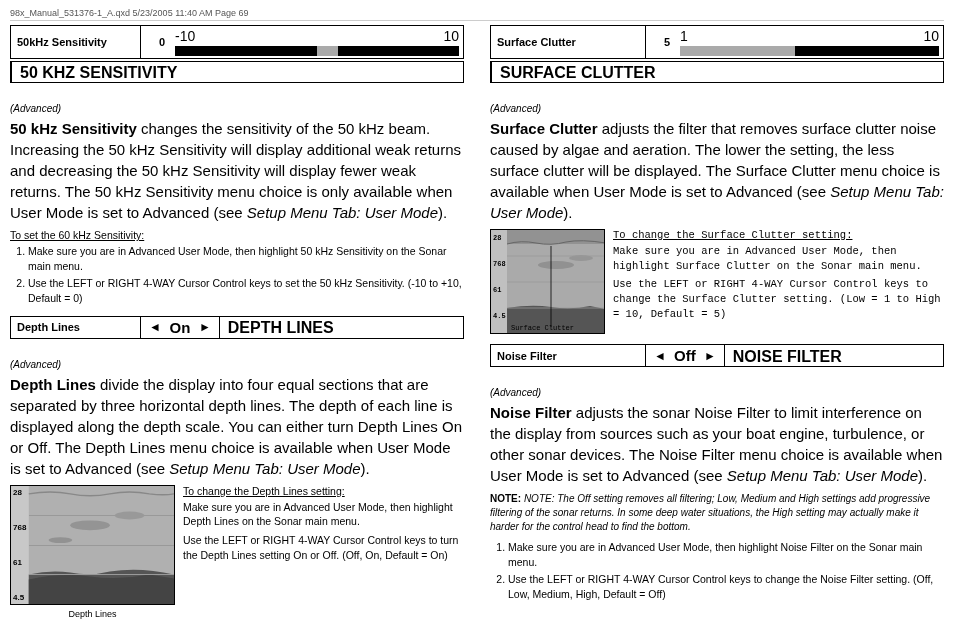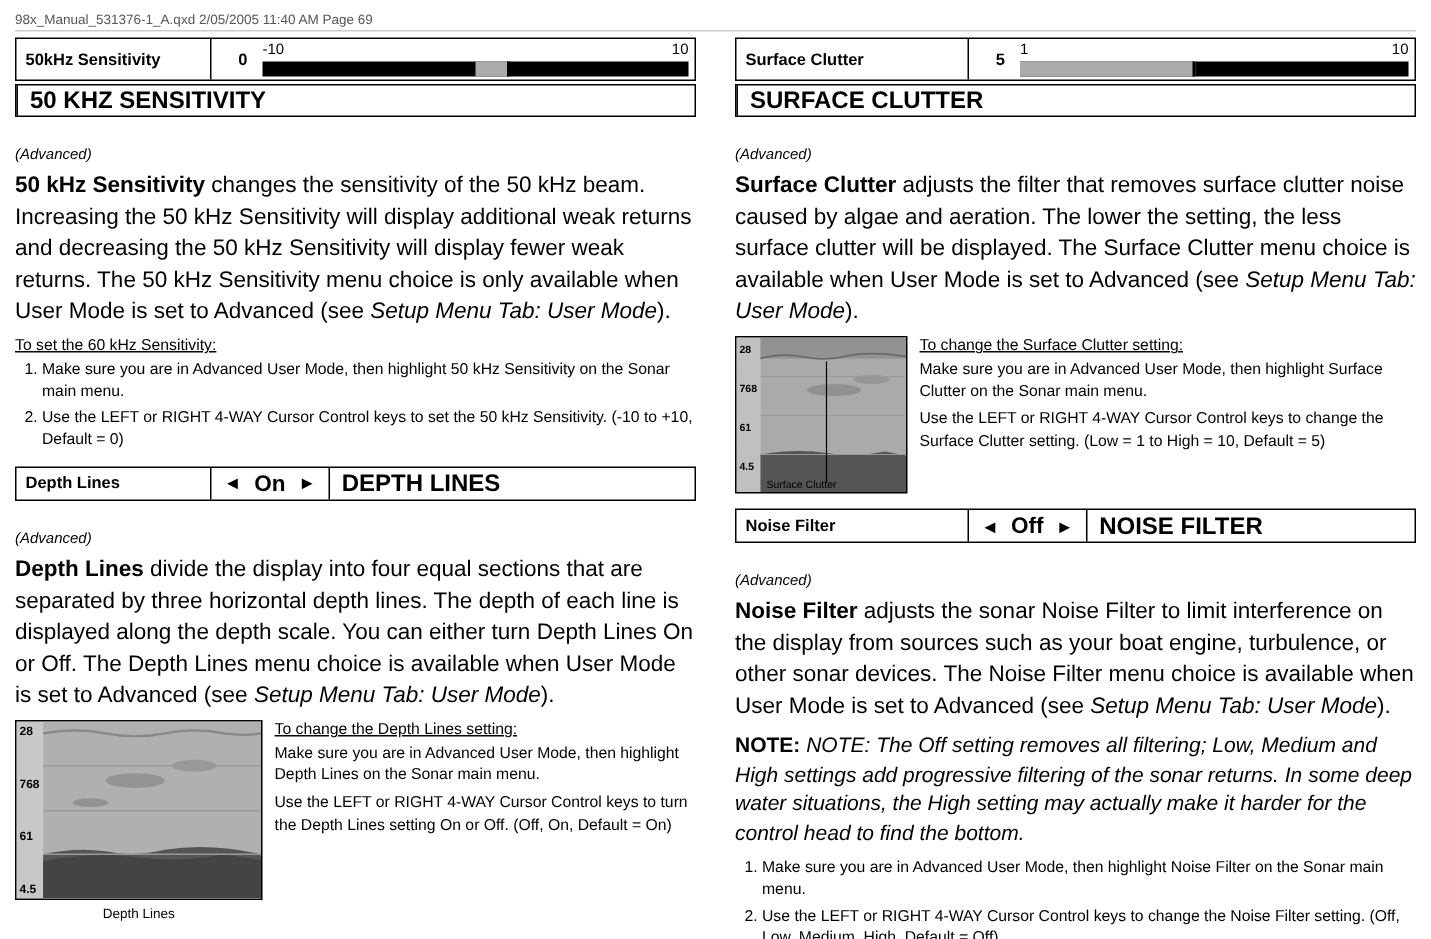--- a/index.html
+++ b/index.html
@@ -86,21 +86,21 @@
       height: 100%;
       background: #fff;
       position: absolute;
       left: 0;
       border-right: 2px solid #000;
     }
     .slider-labels {
       display: flex;
       justify-content: space-between;
       width: 100%;
-      font-size: 10px;
+      font-size: 14px;
     }
     .heading-big {
       font-size: 16px;
       font-weight: bold;
       text-transform: uppercase;
       padding: 2px 0 0 8px;
       display: flex;
       align-items: center;
       flex: 1;
       border-left: 1.5px solid #000;
@@ -200,33 +200,34 @@
       text-align: center;
     }
     .page-num {
       text-align: center;
       font-size: 10px;
       margin-top: 4px;
       border-top: 1px solid #ccc;
       padding-top: 2px;
     }
     .note-text {
-      font-size: 14px;
+      font-size: 10px;
       font-style: italic;
       margin: 4px 0 6px 0;
       line-height: 1.4;
     }
     .note-text b {
       font-weight: bold;
       font-style: normal;
     }
     .surface-clutter-img {
       display: flex;
       align-items: flex-start;
       margin-bottom: 4px;
+      font-family: Liberation Mono, monospace;
     }
     .sc-img-box {
       width: 115px;
       height: 105px;
       border: 1px solid #000;
       background: linear-gradient(180deg, #aaa 0%, #888 40%, #666 70%, #444 100%);
       position: relative;
       flex-shrink: 0;
       margin-right: 8px;
       overflow: hidden;
@@ -234,21 +235,21 @@
     .sonar-line-label {
       font-size: 8px;
       font-weight: bold;
     }
   </style>
 </head>
 <body>
 
 <div class="page">
   <div class="top-bar">
-    <span>98x_Manual_531376-1_A.qxd  2/05/2005  11:40 AM  Page 69</span>
+    <span>98x_Manual_531376-1_A.qxd  5/23/2005  11:40 AM  Page 69</span>
   </div>
 
   <div class="two-col">
 
     <div class="col-left">
 
       <div class="section">
         <div class="menu-box">
           <div class="menu-label">50kHz  Sensitivity</div>
           <div class="menu-value">0</div>

